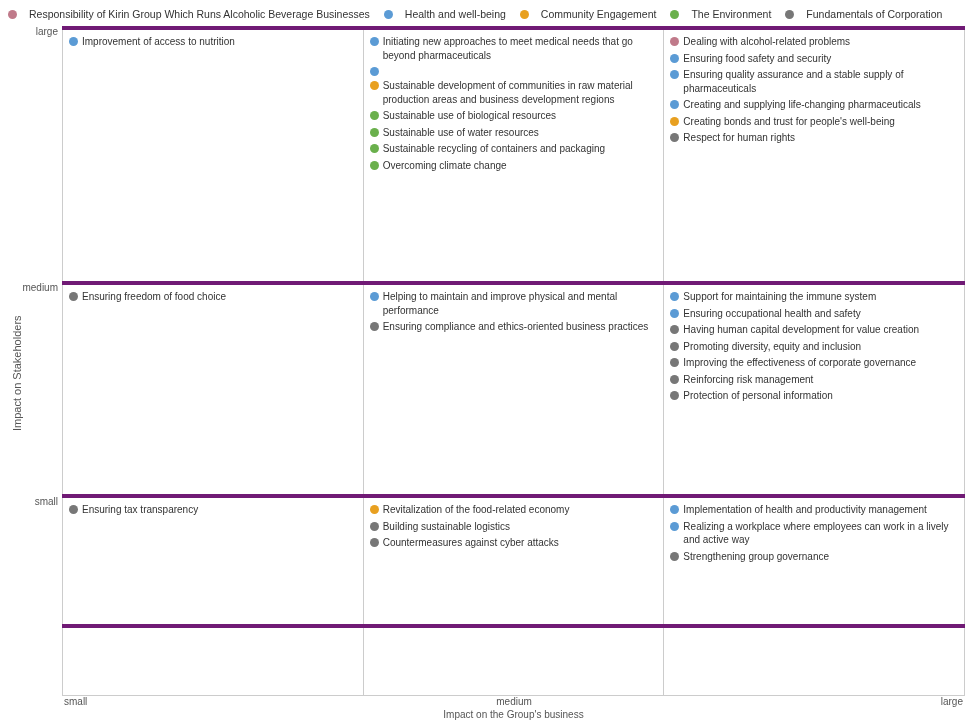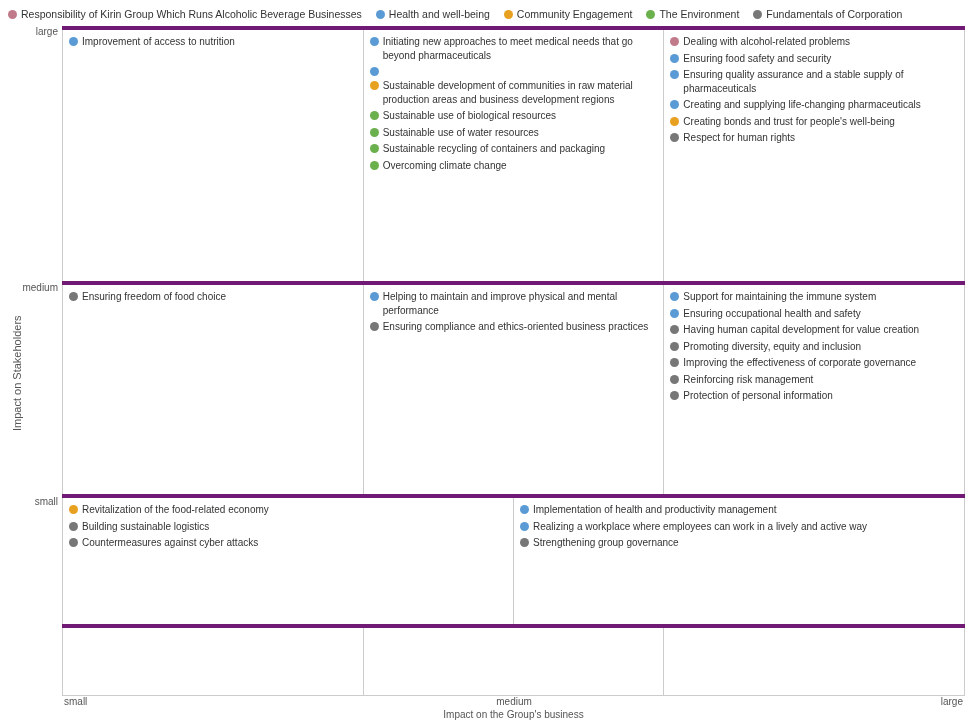--- a/index.html
+++ b/index.html
@@ -23,21 +23,21 @@
       display: flex;
       flex-wrap: wrap;
       gap: 4px 14px;
       margin-bottom: 6px;
       font-size: 10.5px;
       align-items: center;
     }
     .legend-item {
       display: flex;
       align-items: center;
-      gap: 4px;
+      gap: 12px;
     }
     .dot {
       width: 9px;
       height: 9px;
       border-radius: 50%;
       flex-shrink: 0;
       display: inline-block;
     }
     .chart-area {
       display: flex;
@@ -278,20 +278,26 @@
               </div>
               <div class="cell-item">
                 <span class="dot" style="background:#777;"></span>
                 <span>Protection of personal information</span>
               </div>
             </div>
           </div>
           <div class="grid-row" style="flex: 1.5 1 0%;">
             <div class="grid-cell">
               <div class="cell-item">
+                <span class="dot" style="background:#777;"></span>
+                <span>Ensuring tax transparency</span>
+              </div>
+            </div>
+            <div class="grid-cell">
+              <div class="cell-item">
                 <span class="dot" style="background:#e8a020;"></span>
                 <span>Revitalization of the food-related economy</span>
               </div>
               <div class="cell-item">
                 <span class="dot" style="background:#777;"></span>
                 <span>Building sustainable logistics</span>
               </div>
               <div class="cell-item">
                 <span class="dot" style="background:#777;"></span>
                 <span>Countermeasures against cyber attacks</span>

